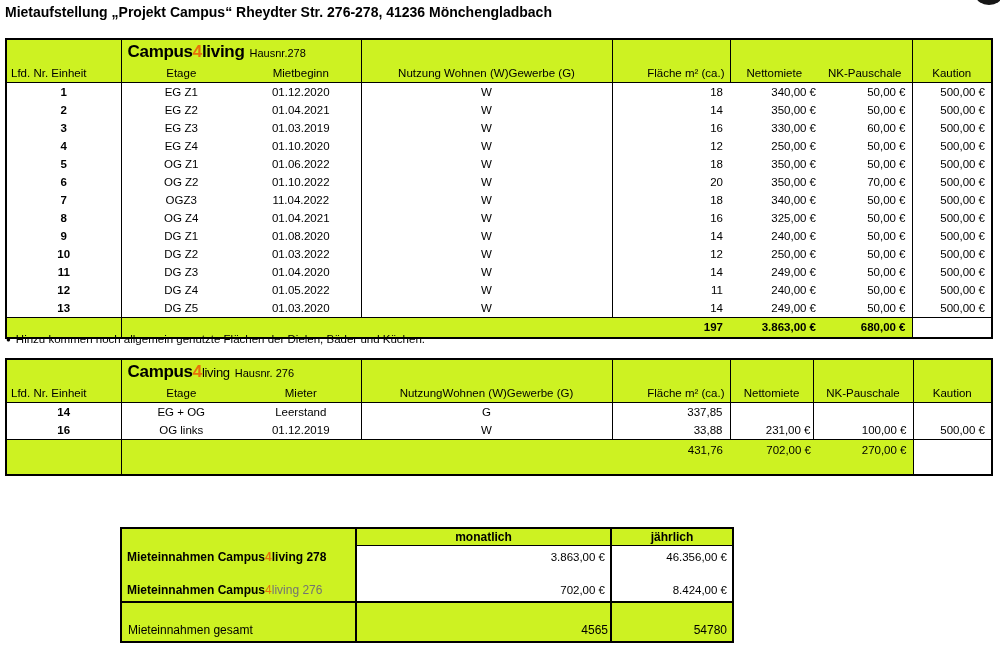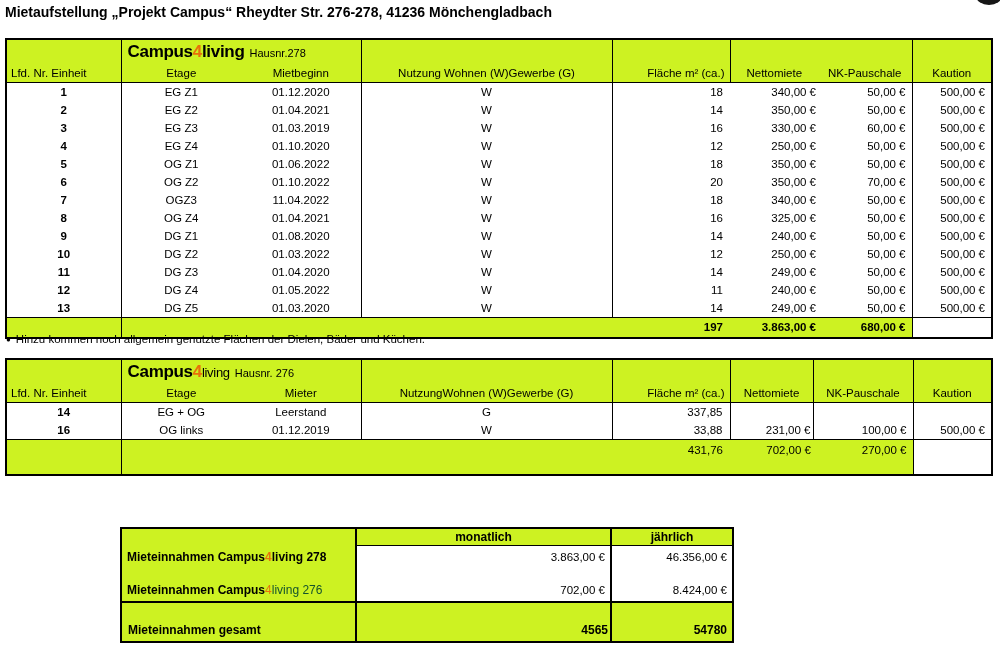--- a/index.html
+++ b/index.html
@@ -40,24 +40,24 @@
   
   .t3{left:120px;top:527px;width:612px}
   .t3 td{font-size:12px}
   .t3 .bl2{border-left:2px solid #000}
   .t3 .hrow td{height:16px;line-height:16px;font-weight:bold}
   .sumbody{height:55px;vertical-align:top;padding:0}
   .sumflex{display:flex;flex-direction:column;justify-content:space-between;height:51px;padding:2px 5px}
   .sumflex.vals{align-items:flex-end}
   .sumlabel{font-weight:bold;font-size:12px;white-space:nowrap}
   .four-o{color:#e8710a}
-  .olive{color:#14532d;font-weight:normal}
+  .olive{color:#737373;font-weight:normal}
   .sumval{font-size:11.5px;font-weight:normal}
   .bt2{border-top:2px solid #000}
-  .gesamt td{height:34px;vertical-align:bottom;padding-bottom:4px;line-height:14px;font-weight:bold}
+  .gesamt td{height:34px;vertical-align:bottom;padding-bottom:4px;line-height:14px;font-weight:normal}
 
   .note{position:absolute;left:6px;top:333px;font-size:11.5px}
   .note .dot{font-size:8px;vertical-align:1px;margin-right:5px}
 </style>
 </head>
 <body>
 
 <div class="title">Mietaufstellung „Projekt Campus“ Rheydter Str. 276-278, 41236 Mönchengladbach</div>
 <div class="corner-dot"></div>
 

